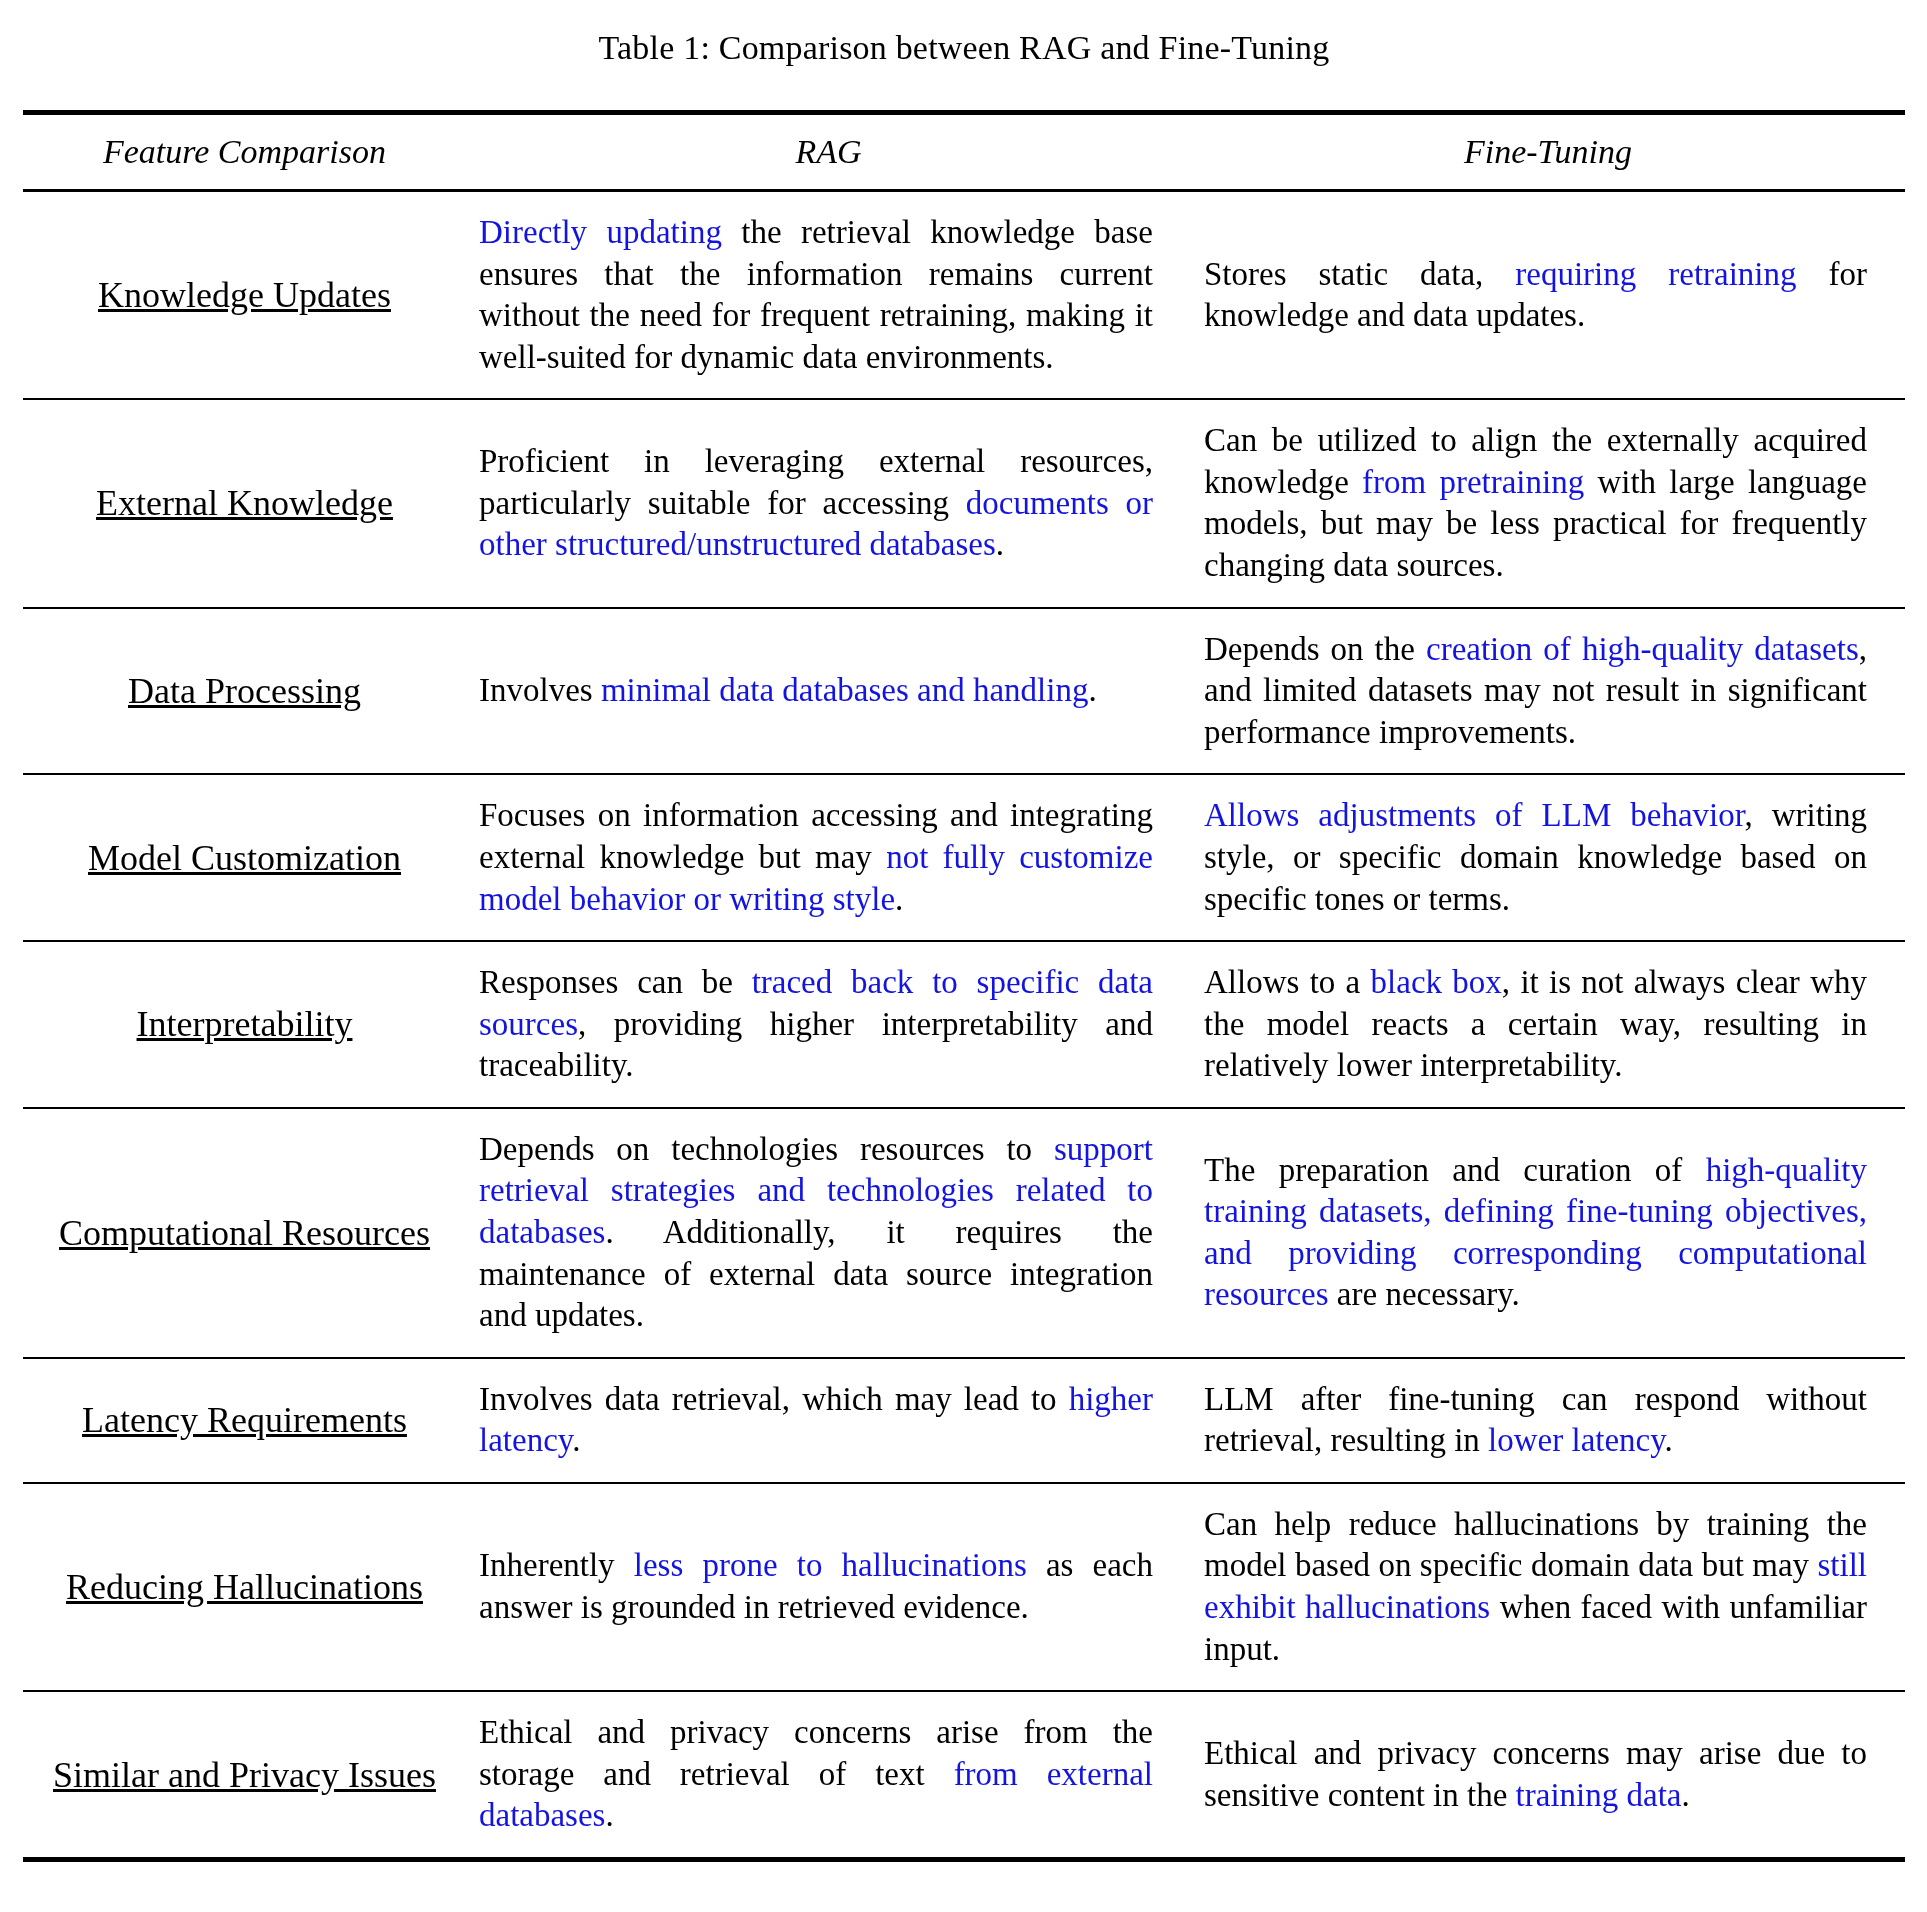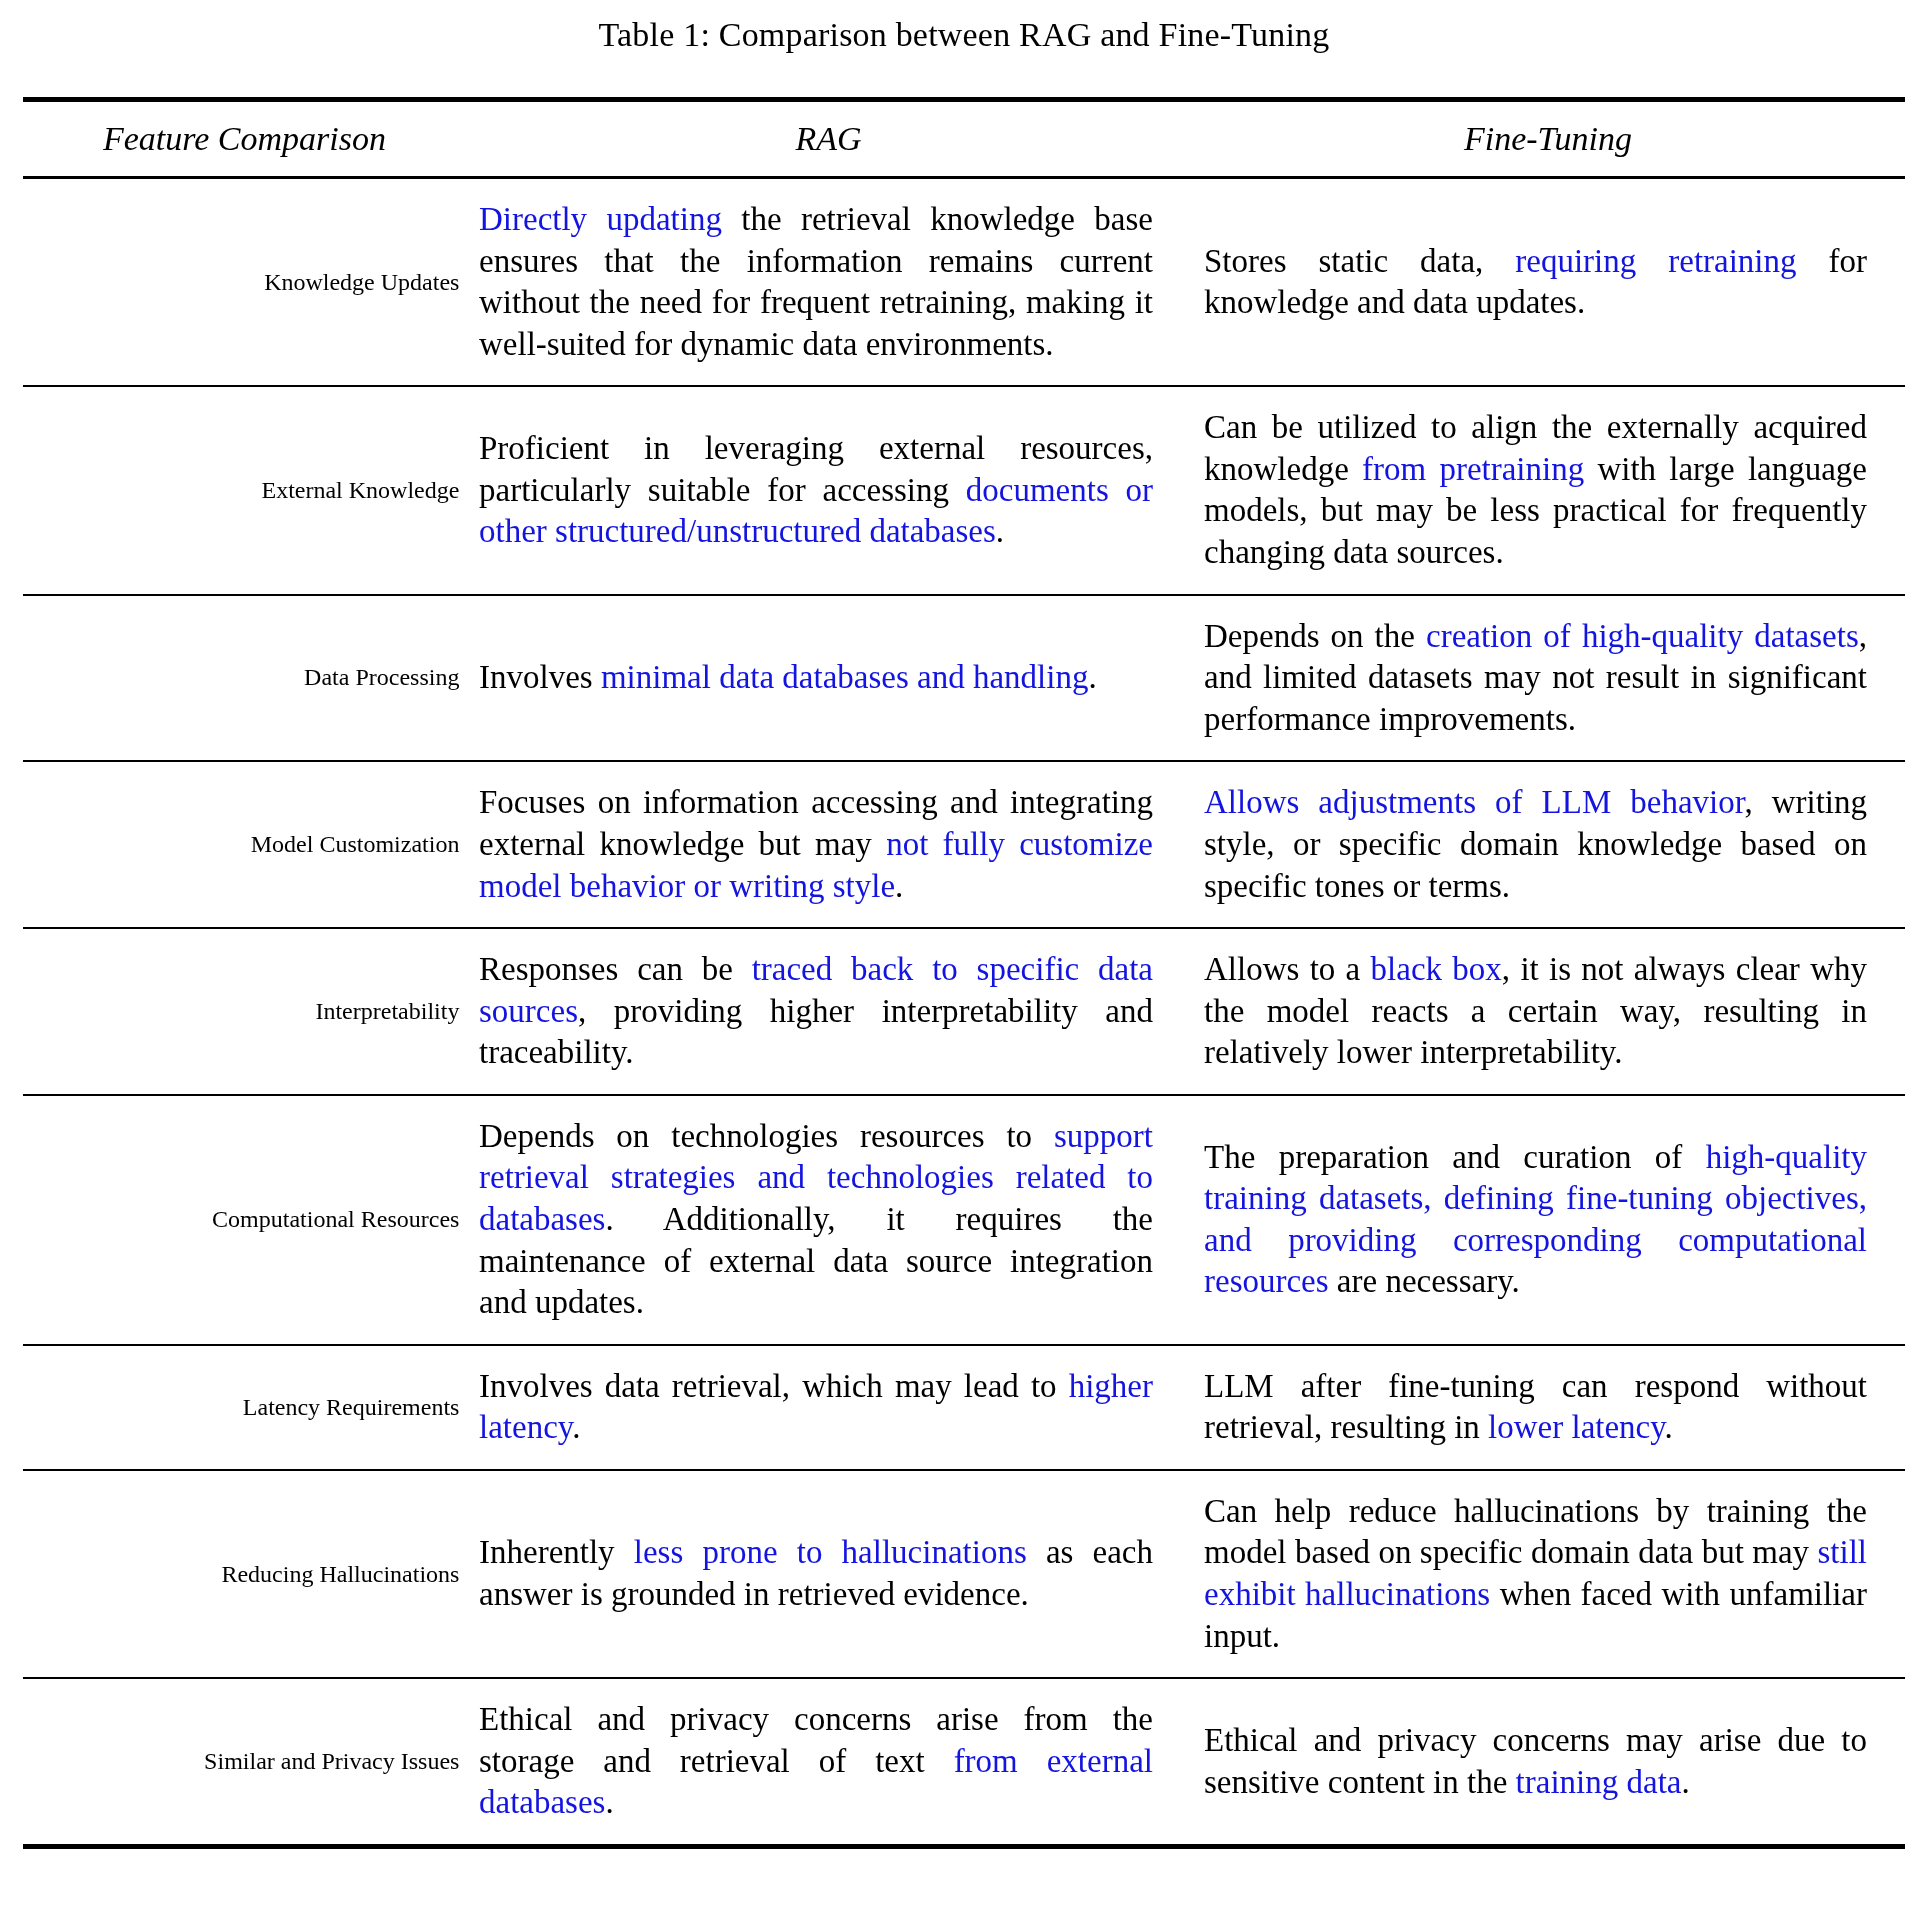--- a/index.html
+++ b/index.html
@@ -10,20 +10,21 @@
     height: 1913px;
     font-family: "Liberation Serif", "DejaVu Serif", serif;
     color: #000000;
     -webkit-font-smoothing: antialiased;
   }
   .caption {
     text-align: center;
     font-size: 34px;
     padding-top: 16px;
     letter-spacing: 0.2px;
+    margin-top: 13px;
   }
   table.cmp {
     border-collapse: collapse;
     table-layout: fixed;
     width: 1882px;
     margin: 43px 0 0 23px;
     border-top: 5.8px solid #000;
     border-bottom: 5.8px solid #000;
   }
   tr.header-row th {
@@ -32,24 +33,25 @@
     text-align: center;
     vertical-align: middle;
     padding: 18px 8.2px;
     border-bottom: 3.3px solid #000;
     font-style: italic;
   }
   tbody tr + tr td {
     border-top: 2.5px solid #000;
   }
   td.feature {
-    text-align: right;
+    text-align: center;
     vertical-align: middle;
-    font-size: 24px;
+    font-size: 36px;
     padding: 18px 6.6px;
+    text-decoration: underline;
   }
   td.desc {
     vertical-align: middle;
     font-size: 33px;
     line-height: 1.26;
     text-align: justify;
     hyphens: auto;
     -webkit-hyphens: auto;
     padding: 20px 38px 20px 13px;
   }

